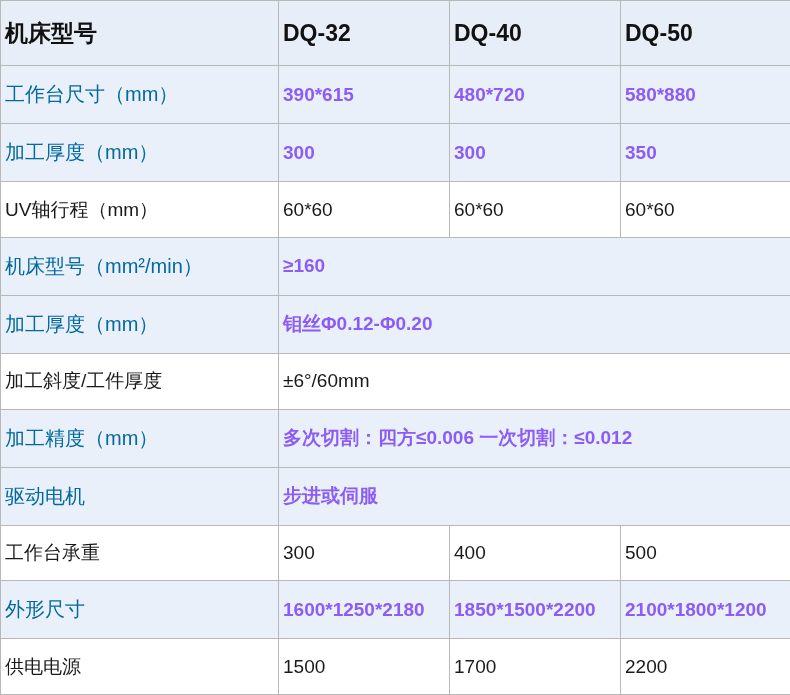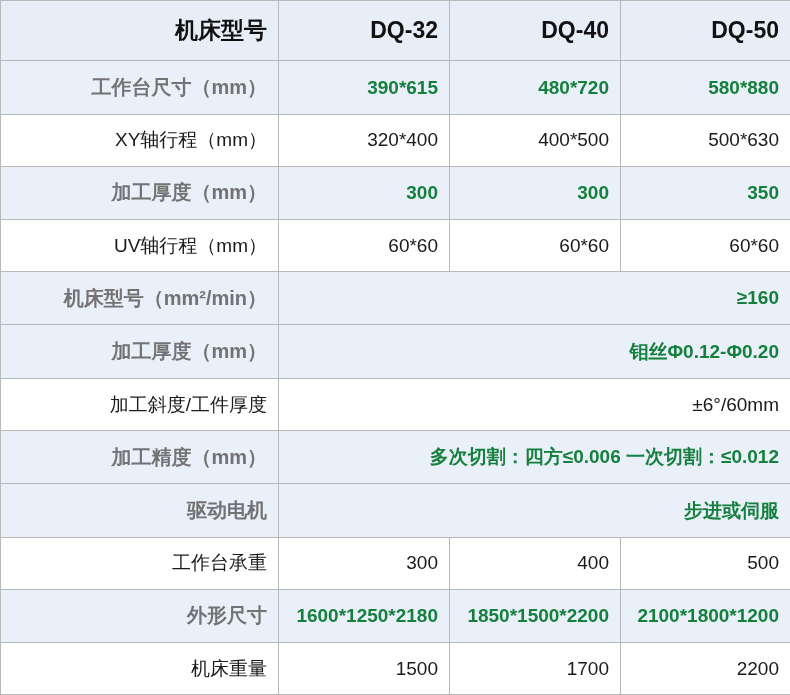--- a/index.html
+++ b/index.html
@@ -14,23 +14,23 @@
     overflow: hidden;
   }
   table.spec-table {
     border-collapse: collapse;
     width: 790px;
     height: 695px;
     table-layout: fixed;
   }
   table.spec-table td {
     border: 1px solid #b8b8b8;
-    text-align: right;
+    text-align: left;
     vertical-align: middle;
-    padding: 2px 11px;
+    padding: 2px 4px;
     font-size: 19px;
     color: #1a1a1a;
     background: #ffffff;
     line-height: 1.15;
   }
   
   col.c0 { width: 278px; }
   col.c1 { width: 171px; }
   col.c2 { width: 171px; }
   col.c3 { width: 170px; }
@@ -38,26 +38,26 @@
   
   tr.header-row td {
     font-weight: bold;
     font-size: 23px;
     background: #e8eef8;
     color: #111111;
   }
   
   tr.alt td {
     background: #eaf0f9;
-    color: #15803d;
+    color: #8b5cf6;
     font-weight: bold;
   }
   tr.alt td.label {
-    color: #737373;
-    font-weight: bold;
+    color: #0369a1;
+    font-weight: normal;
   }
   td.label {
     font-size: 20px;
   }
   tr.alt td.label {
     font-size: 20px;
   }
   td.small {
     font-size: 15px;
   }
@@ -87,26 +87,20 @@
         <td>机床型号</td>
         <td>DQ-32</td>
         <td>DQ-40</td>
         <td>DQ-50</td>
       </tr>
       <tr class="alt">
         <td class="label">工作台尺寸（mm）</td>
         <td class="med">390*615</td>
         <td class="med">480*720</td>
         <td class="med">580*880</td>
-      </tr>
-      <tr class="">
-        <td class="label">XY轴行程（mm）</td>
-        <td class="med">320*400</td>
-        <td class="med">400*500</td>
-        <td class="med">500*630</td>
       </tr>
       <tr class="alt">
         <td class="label">加工厚度（mm）</td>
         <td class="med">300</td>
         <td class="med">300</td>
         <td class="med">350</td>
       </tr>
       <tr class="">
         <td class="label">UV轴行程（mm）</td>
         <td class="med">60*60</td>
@@ -139,19 +133,19 @@
         <td class="med">400</td>
         <td class="med">500</td>
       </tr>
       <tr class="alt">
         <td class="label">外形尺寸</td>
         <td class="small">1600*1250*2180</td>
         <td class="small">1850*1500*2200</td>
         <td class="small">2100*1800*1200</td>
       </tr>
       <tr class="">
-        <td class="label">机床重量</td>
+        <td class="label">供电电源</td>
         <td class="big">1500</td>
         <td class="big">1700</td>
         <td class="big">2200</td>
       </tr>
     </tbody>
 </table>
 
 </body></html>

